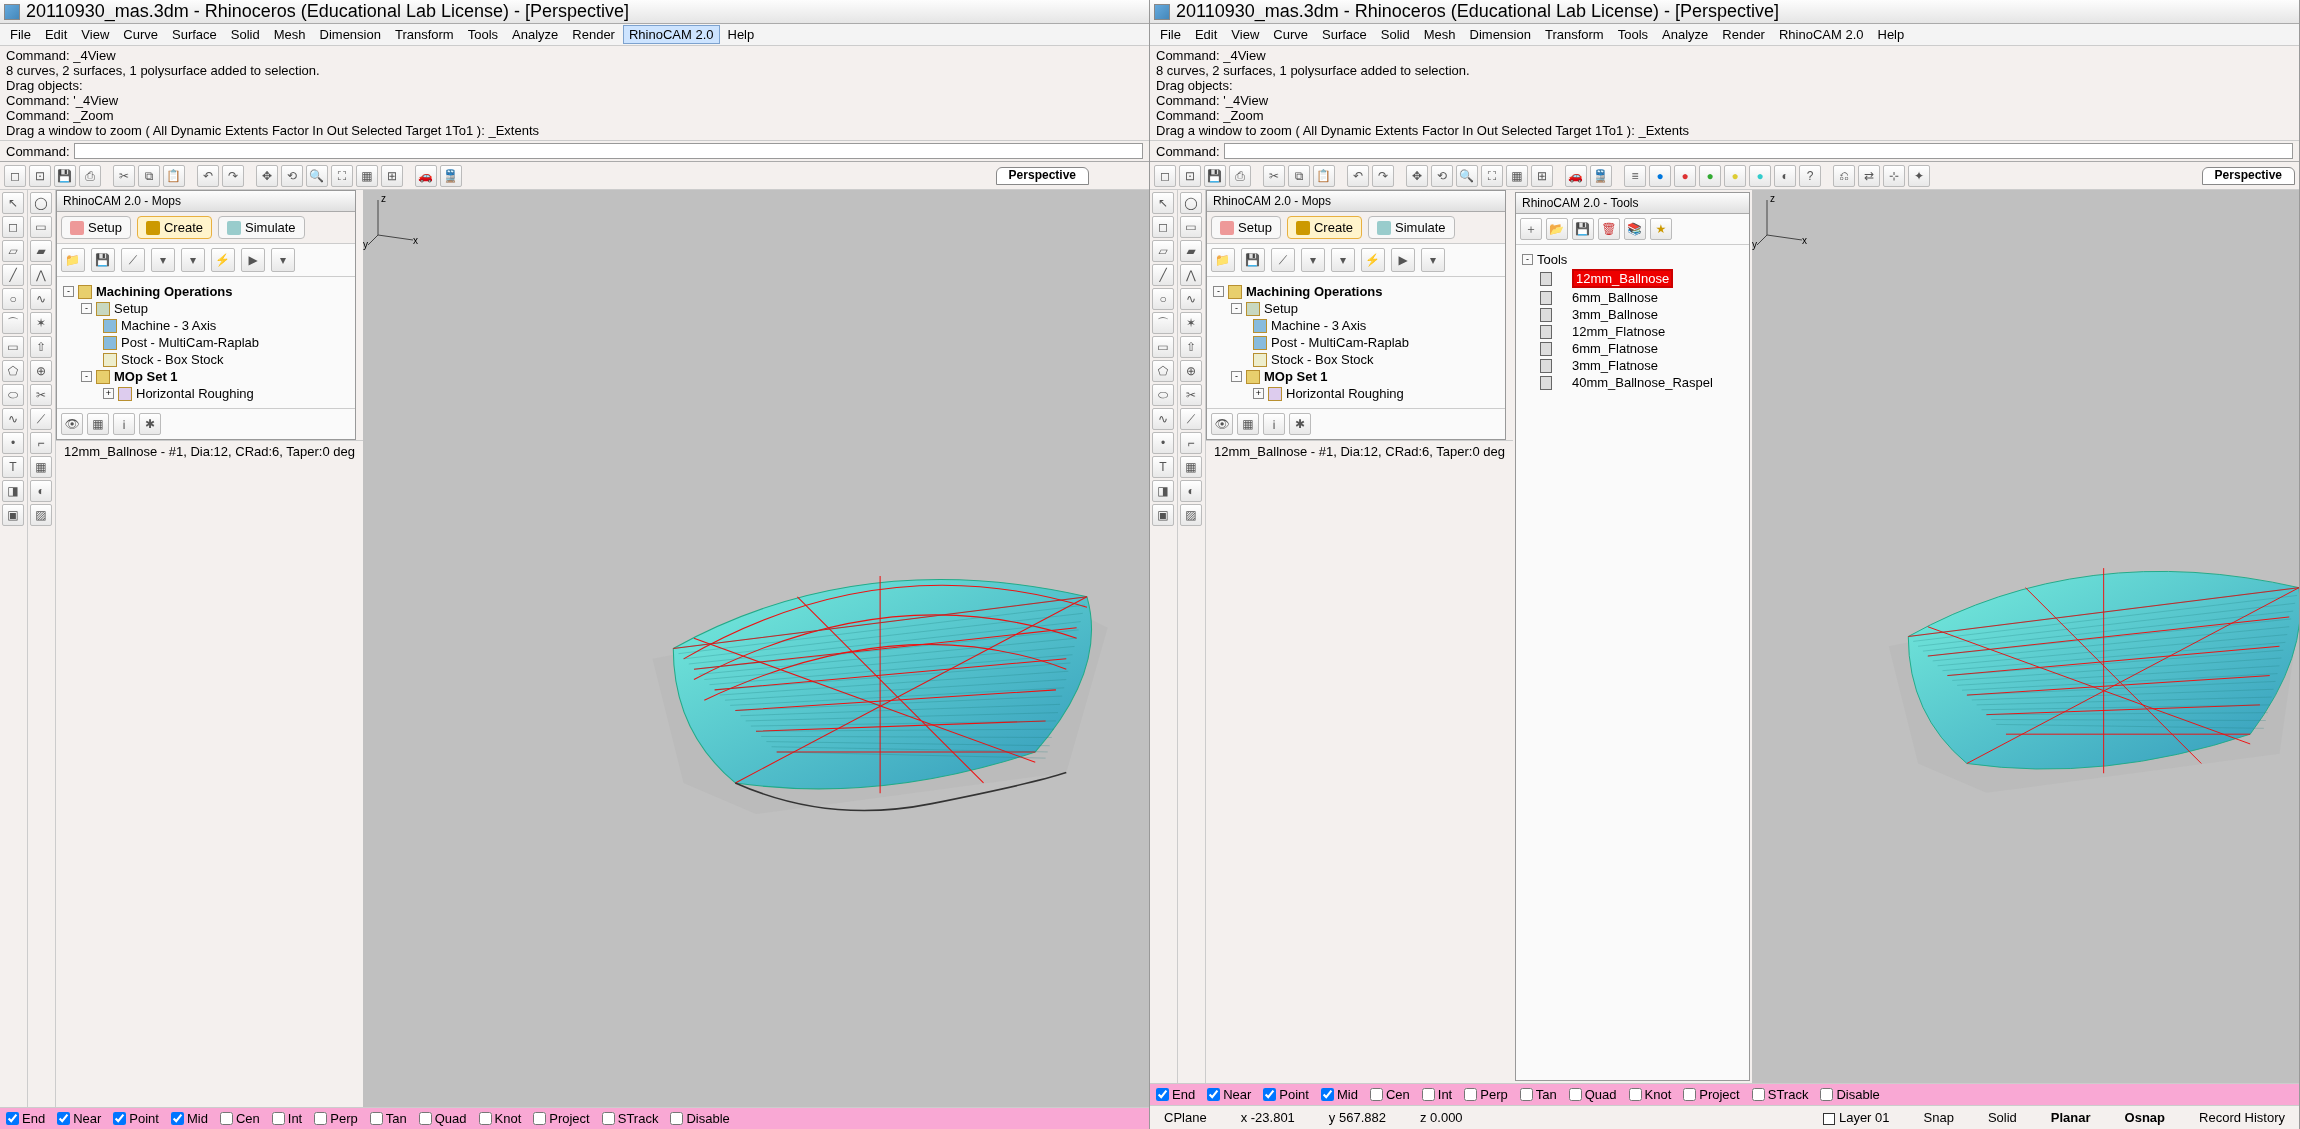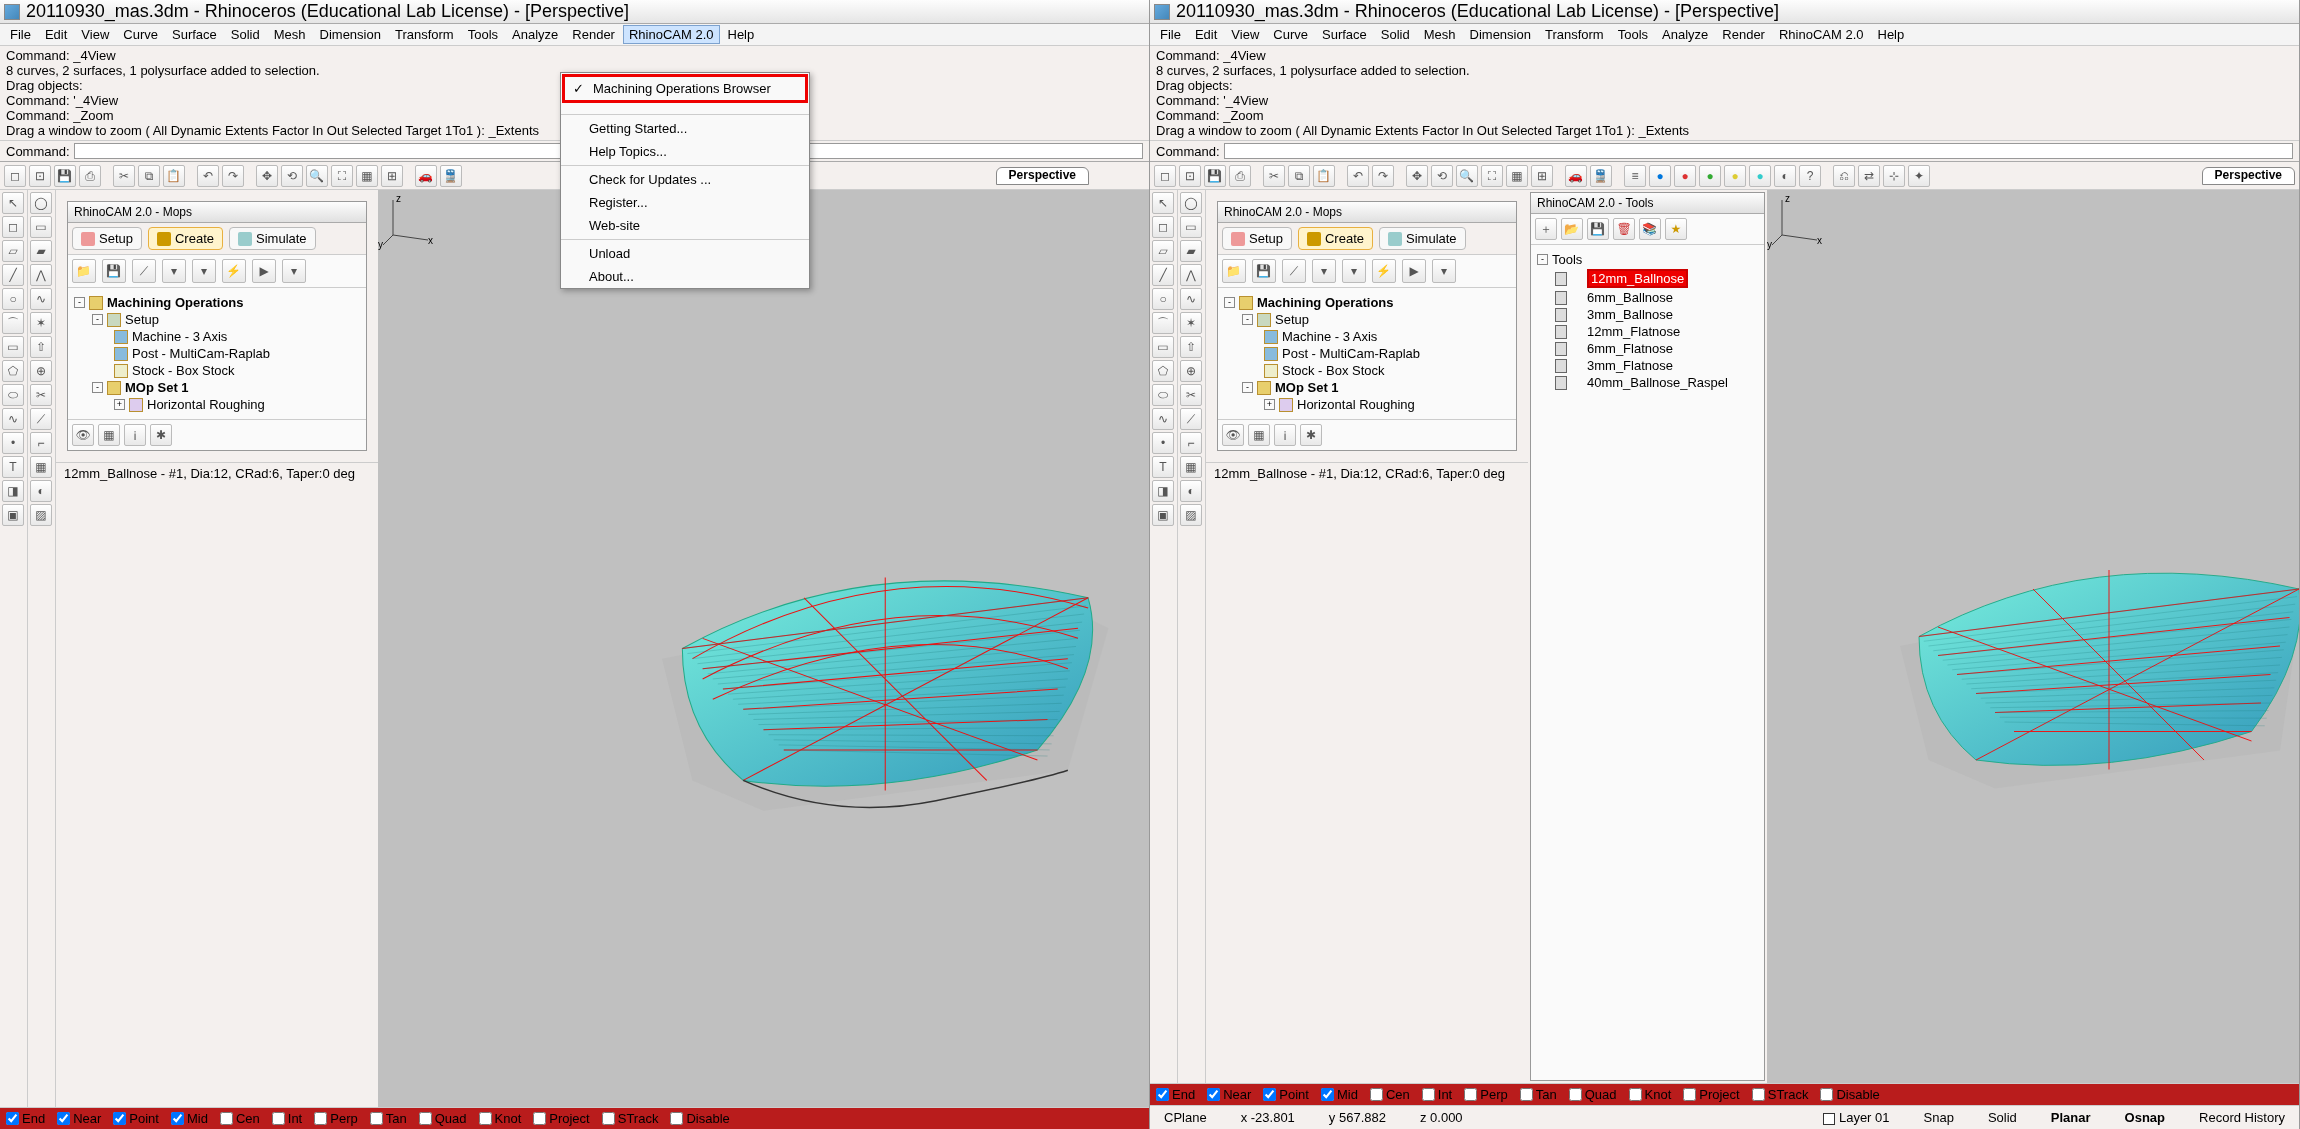--- a/index.html
+++ b/index.html
@@ -14,40 +14,40 @@
   .cmdline { display:flex; align-items:center; background:#f4f0ee; padding:2px 6px; font-size:13px; border-bottom:1px solid #aaa;}
   .cmdline input { flex:1; height:16px; font-size:12px; border:1px solid #999; background:#fff; padding:0 2px;}
   .toolbar-row { height:28px; background:#f4f0ee; border-bottom:1px solid #ccc; display:flex; align-items:center; padding:2px 4px; gap:3px; overflow:hidden;}
   .tb { width:22px;height:22px;border:1px solid #bbb;background:linear-gradient(#fff,#e8e8e8);display:flex;align-items:center;justify-content:center;font-size:12px;color:#555;border-radius:2px;}
   .sep { width:6px; }
   .persp-tab { position:absolute; right:60px; height:18px; padding:0 12px; background:#fff; border:1px solid #888; border-top-left-radius:6px;border-top-right-radius:6px; font-size:12px; font-weight:bold;}
   .workarea { flex:1; display:flex; position:relative; background:#f4f0ee;}
   .leftcol { width:28px; background:#f4f0ee; border-right:1px solid #ccc; display:flex; flex-direction:column; gap:2px; padding:2px;}
   .leftcol .tb { width:22px;height:22px;}
   .midcol { width:28px; background:#f4f0ee; display:flex; flex-direction:column; gap:2px; padding:2px; border-right:1px solid #ccc;}
-  .mops { width:300px; background:#fafafa; border:1px solid #999; margin:11px; display:flex; flex-direction:column;}
+  .mops { width:300px; background:#fafafa; border:1px solid #999; margin:0; display:flex; flex-direction:column;}
   .mops-title { background:linear-gradient(#fdfdfd,#e0e0e0); font-size:12px; padding:3px 6px; border-bottom:1px solid #aaa;}
   .mops-tabs { display:flex; background:#f4f0ee; padding:4px; gap:6px; border-bottom:1px solid #ccc;}
   .mops-tab { display:flex;align-items:center; gap:4px; padding:3px 8px; border:1px solid #bbb; border-radius:4px; font-size:13px; background:#f8f8f8;}
   .mops-tab.active { background:#fff4cc; border-color:#e8b040;}
   .mops-tab .ico { width:14px;height:14px;background:#c90;border-radius:2px;}
   .mops-tools { display:flex; padding:4px; gap:6px; border-bottom:1px solid #ccc;}
   .mops-tools .tb { width:24px;height:24px;}
   .tree { flex:1; padding:6px; font-size:13px; overflow:auto;}
   .tree-row { display:flex; align-items:center; gap:4px; padding:1px 0;}
   .fold { width:11px;height:11px;border:1px solid #888;font-size:9px;line-height:9px;text-align:center;}
   .tico { width:14px;height:14px;background:#e8cf6d;border:1px solid #b89030;}
   .tico.gear { background:#c8d8c0;}
   .tico.blue { background:#8bd;}
   .tico.box { background:#eec;}
   .mops-footer { padding:4px; border-top:1px solid #ccc; display:flex; gap:4px;}
   .statusline { font-size:13px; padding:3px 8px; border-top:1px solid #ccc; background:#f4f0ee;}
   .viewport { flex:1; background:#c0c0c0; position:relative; overflow:hidden;}
   .viewport svg { position:absolute; inset:0; width:100%; height:100%; }
-  .osnap-bar { height:22px; background:#b91c1c; display:flex; align-items:center; padding:0 6px; gap:12px; font-size:13px; border-top:1px solid #ccc;}
+  .osnap-bar { height:22px; background:#f9a8d4; display:flex; align-items:center; padding:0 6px; gap:12px; font-size:13px; border-top:1px solid #ccc;}
   .osnap-bar label { display:flex;align-items:center;gap:3px;}
   .status-bar { height:24px; background:#f4f0ee; display:flex; align-items:center; padding:0 6px; gap:18px; font-size:13px; border-top:1px solid #ccc;}
   .status-cell { padding:0 8px; }
   .status-cell.bold { font-weight:bold;}
   .dropdown { position:absolute; background:#f9f9f9; border:1px solid #888; box-shadow:2px 2px 6px rgba(0,0,0,.3); font-size:13px; z-index:20; width:250px;}
   .dropdown .di { padding:4px 28px; position:relative;}
   .dropdown .di.redbox { border:3px solid #e00; margin:1px;}
   .dropdown .di.check::before { content:"✓"; position:absolute; left:8px;}
   .dropdown hr { border:none;border-top:1px solid #ccc; margin:2px 0;}
   .toolspanel { width:235px; background:#fafafa; border:1px solid #999; margin:2px; display:flex; flex-direction:column;}
@@ -247,34 +247,20 @@
       <svg class="axis-gizmo" width="60" height="60">
         <line x1="15" y1="45" x2="15" y2="10" stroke="#444"></line>
           <text x="18" y="12" font-size="10">z</text>
         <line x1="15" y1="45" x2="50" y2="50" stroke="#444"></line>
           <text x="50" y="54" font-size="10">x</text>
         <line x1="15" y1="45" x2="5" y2="55" stroke="#444"></line>
           <text x="0" y="58" font-size="10">y</text>
       </svg>
     </div>
 
-    <div class="dropdown" style="top:-118px; left:560px;">
-      <div class="di check redbox">Machining Operations Browser</div>
-      <div class="di" style="height:4px"></div>
-      <hr>
-      <div class="di">Getting Started...</div>
-      <div class="di">Help Topics...</div>
-      <hr>
-      <div class="di">Check for Updates ...</div>
-      <div class="di">Register...</div>
-      <div class="di">Web-site</div>
-      <hr>
-      <div class="di">Unload</div>
-      <div class="di">About...</div>
-    </div>
   </div>
 
   <div class="osnap-bar">
     <label>
         <input type="checkbox" checked="" style="">
         <span>End</span>
       </label>
     <label>
         <input type="checkbox" checked="" style="">
         <span>Near</span>

